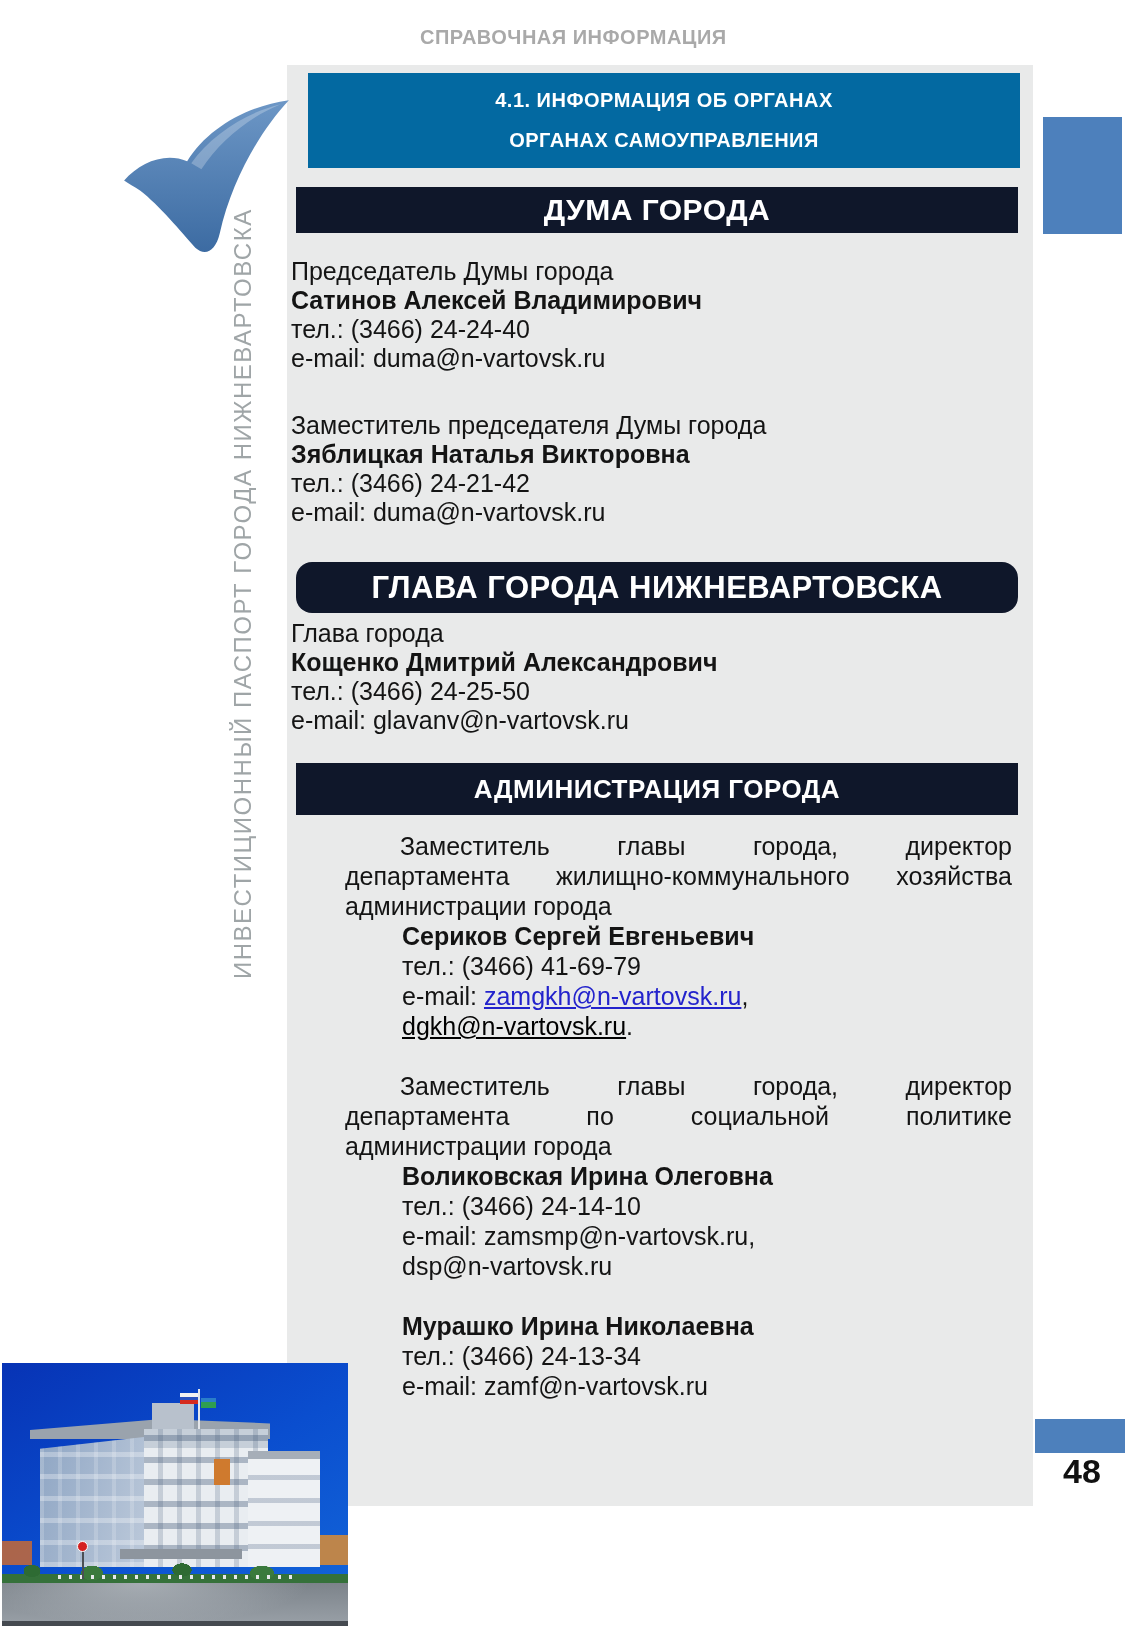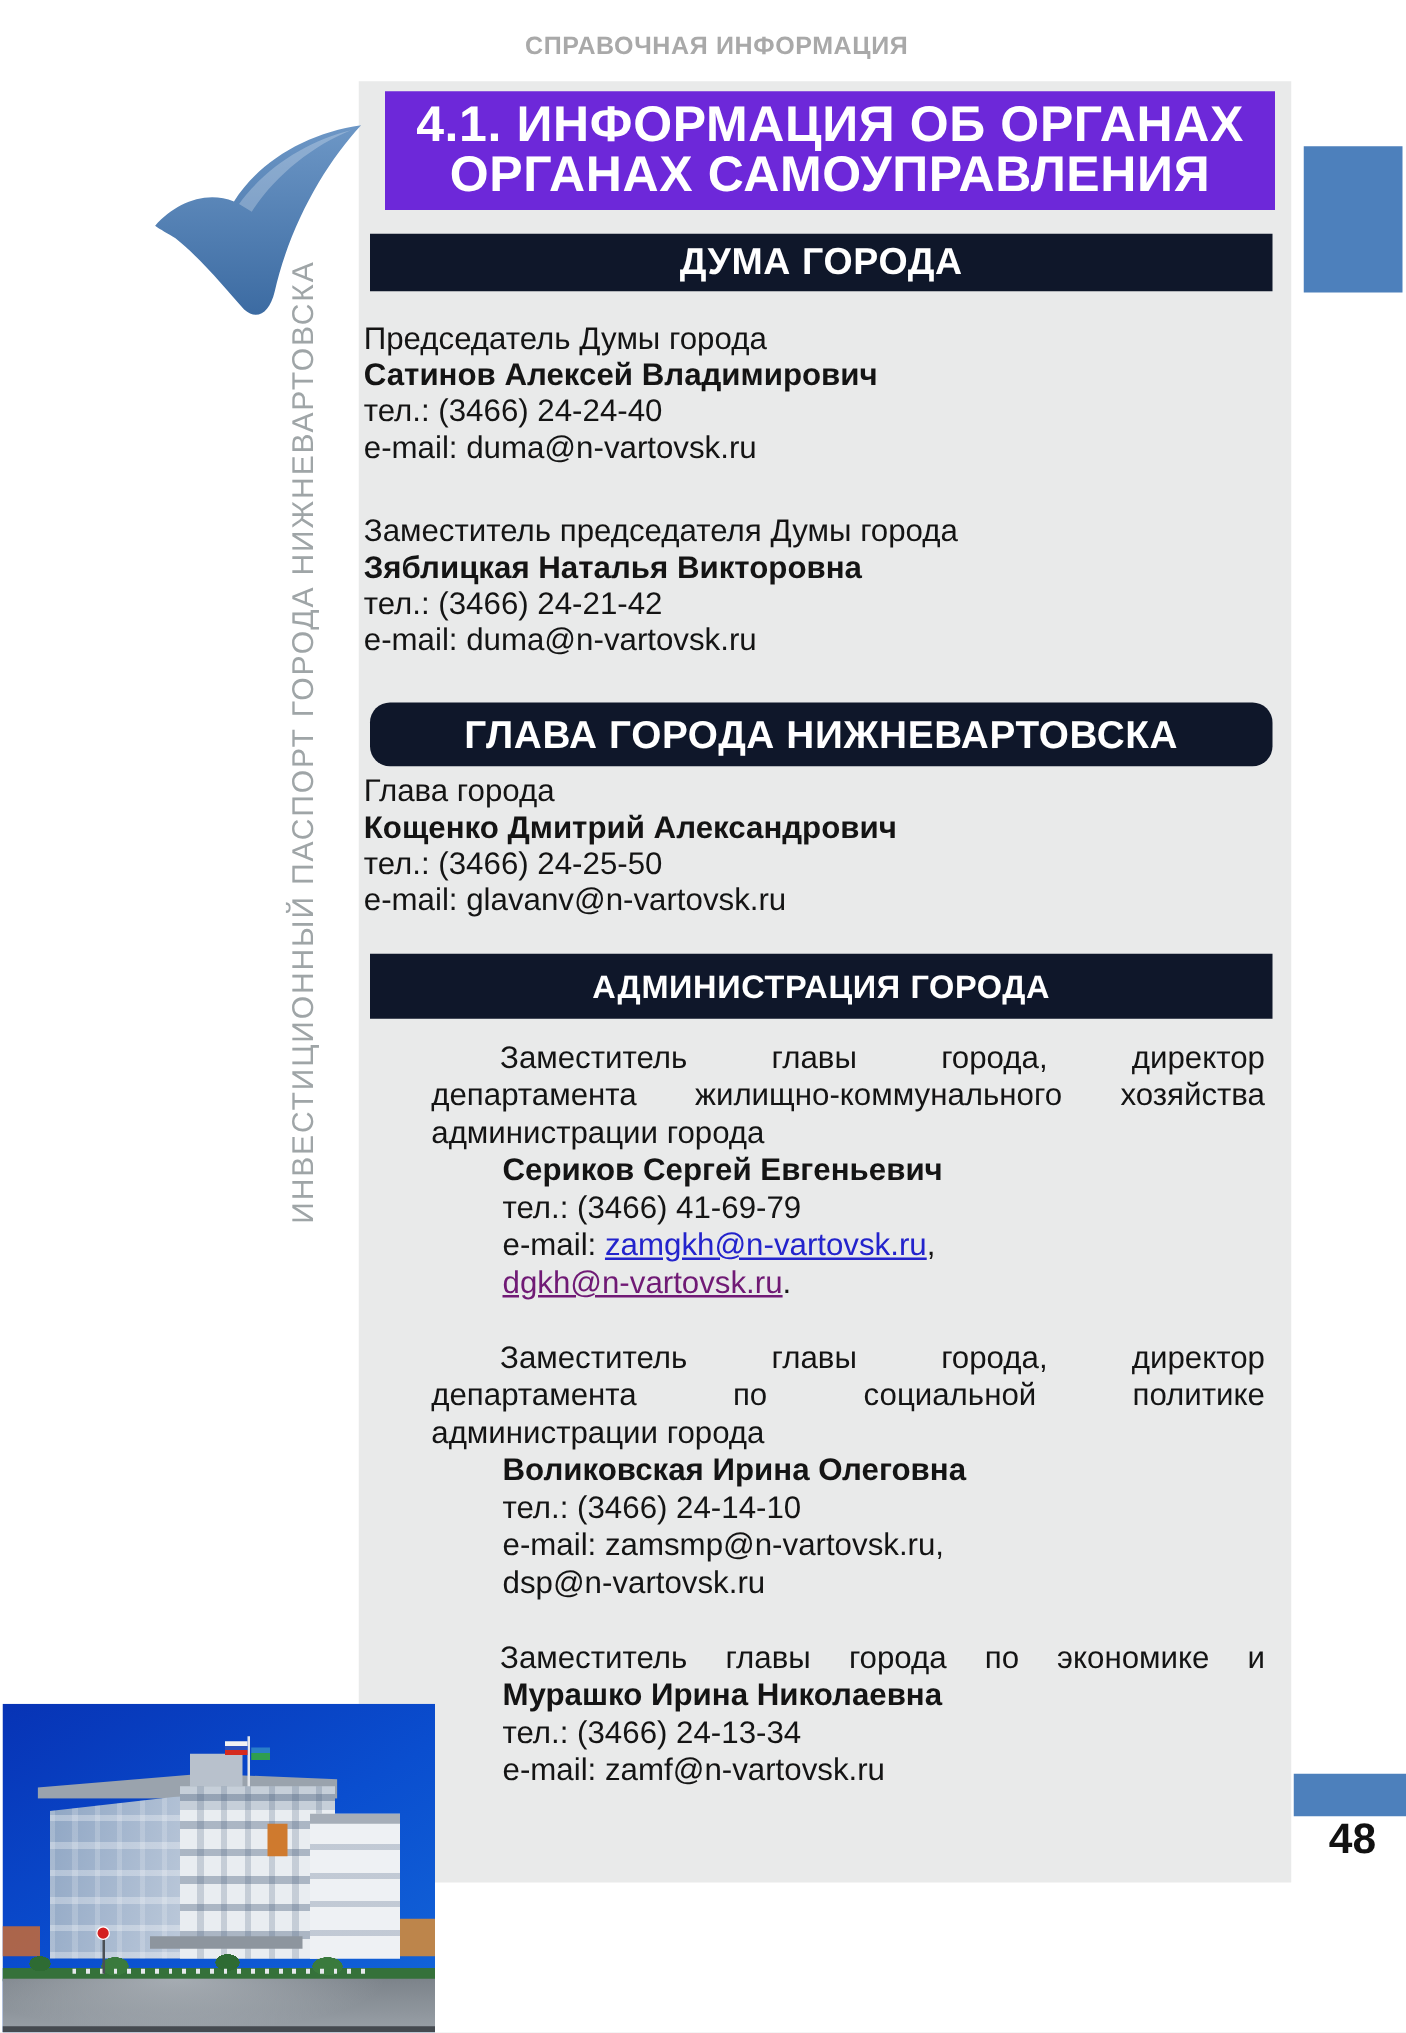--- a/index.html
+++ b/index.html
@@ -5,43 +5,43 @@
   html,body{margin:0;padding:0;}
   body{width:1125px;height:1626px;position:relative;background:#ffffff;
        font-family:"Liberation Sans",sans-serif;color:#141414;overflow:hidden;}
   .abs{position:absolute;}
 
   .kicker{left:420px;top:26px;font-size:20px;font-weight:bold;color:#a9a9a9;
           letter-spacing:.5px;white-space:nowrap;}
 
   .panel{left:287px;top:65px;width:746px;height:1441px;background:#e9eaea;}
 
-  .titlebox{left:308px;top:73px;width:712px;height:95px;background:#6d28d9;
-            color:#fff;font-weight:bold;font-size:40px;text-align:center;
+  .titlebox{left:308px;top:73px;width:712px;height:95px;background:#0369a1;
+            color:#fff;font-weight:bold;font-size:20px;text-align:center;
             line-height:40px;padding-top:7px;box-sizing:border-box;letter-spacing:.5px;}
 
   .secbar{left:296px;width:722px;background:#0f172a;color:#fff;font-weight:bold;
           text-align:center;letter-spacing:.5px;}
   .bar-duma{top:187px;height:46px;font-size:30px;line-height:46px;}
   .bar-glava{top:562px;height:51px;font-size:31px;line-height:51px;border-radius:16px;}
   .bar-admin{top:763px;height:52px;font-size:26px;line-height:52px;}
 
   .contacts{left:291px;width:730px;font-size:25px;line-height:29px;}
   .c-duma{top:257px;}
   .c-glava{top:619px;}
   .entry + .entry{margin-top:38px;}
   .name{font-weight:bold;}
 
   .adminblock{left:345px;width:667px;font-size:25px;line-height:30px;}
   .ab1{top:831px;} .ab2{top:1071px;} .ab3{top:1311px;}
   .jline{text-align:justify;text-align-last:justify;}
   .ind{text-indent:55px;}
   .det{padding-left:57px;}
   .link{color:#2323cc;text-decoration:underline;cursor:pointer;}
-  .ulink{color:#701a75;text-decoration:underline;}
+  .ulink{color:#000000;text-decoration:underline;}
 
   .vtext{left:229px;top:303px;height:676px;width:36px;writing-mode:vertical-rl;
          transform:rotate(180deg);font-size:24px;color:#9fa5a7;letter-spacing:1.5px;
          white-space:nowrap;}
 
   .check-svg{left:118px;top:96px;width:178px;height:168px;}
 
   .bluerect{left:1043px;top:117px;width:79px;height:117px;background:#4d80bc;}
   .bluebar{left:1035px;top:1419px;width:90px;height:34px;background:#4d80bc;}
   .pagenum{left:1045px;top:1452px;width:74px;text-align:center;font-size:34px;
@@ -169,21 +169,20 @@
   <div class="jline ind">Заместитель главы города, директор</div>
   <div class="jline">департамента по социальной политике</div>
   <div>администрации города</div>
   <div class="det name">Воликовская Ирина Олеговна</div>
   <div class="det">тел.: (3466) 24-14-10</div>
   <div class="det">e-mail: zamsmp@n-vartovsk.ru,</div>
   <div class="det">dsp@n-vartovsk.ru</div>
 </div>
 
 <div class="abs adminblock ab3">
-  <div class="jline ind">Заместитель главы города по экономике и</div>
   <div class="det name">Мурашко Ирина Николаевна</div>
   <div class="det">тел.: (3466) 24-13-34</div>
   <div class="det">e-mail: zamf@n-vartovsk.ru</div>
 </div>
 
 <div class="abs bluebar"></div>
 <div class="abs pagenum">48</div>
 
 <div class="abs photo">
   <div class="abs sky"></div>

